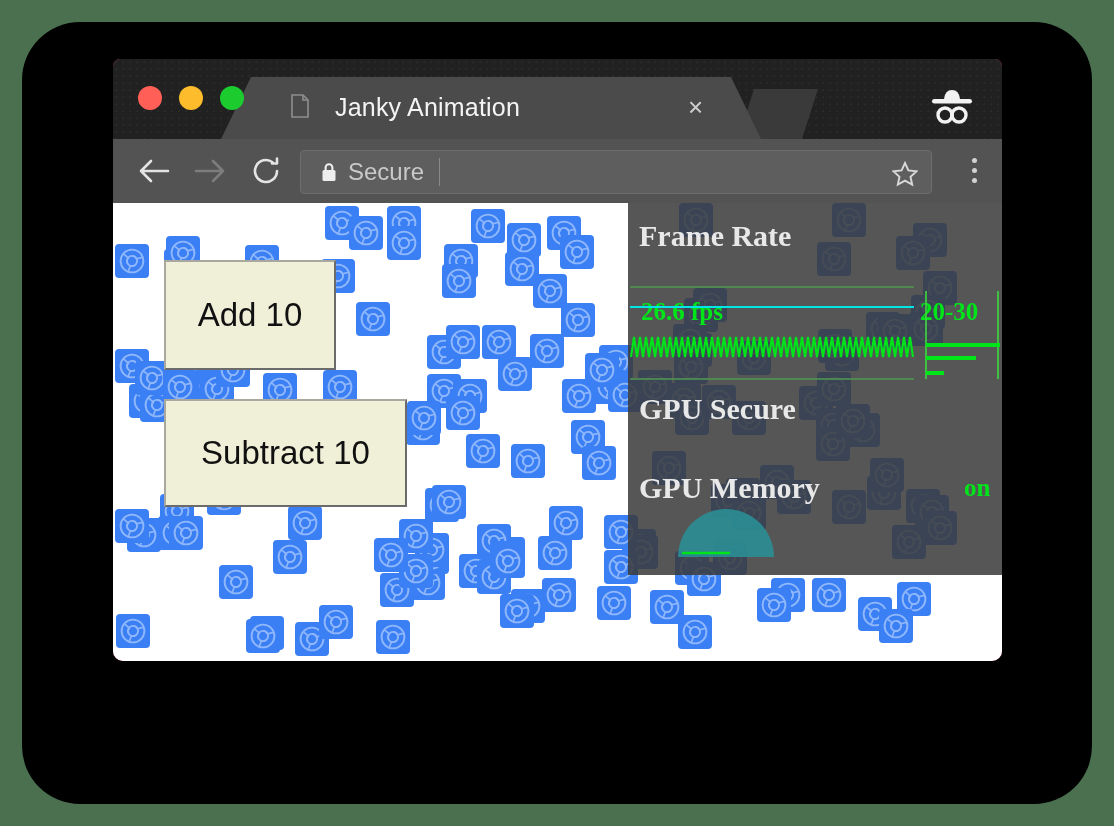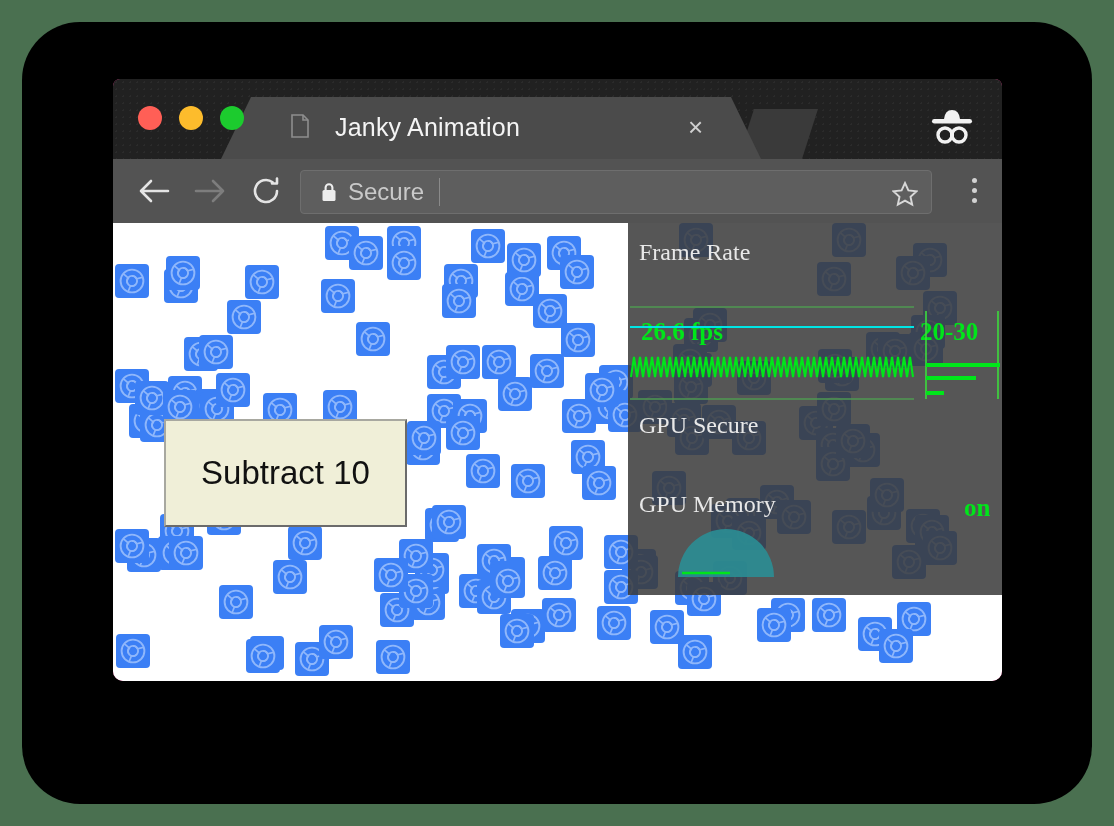--- a/index.html
+++ b/index.html
@@ -15,21 +15,21 @@
     position: absolute;
     left: 22px; top: 22px;
     width: 1070px; height: 782px;
     background: #000000;
     border-radius: 58px;
   }
 
   
   #browser-window {
     position: absolute;
-    left: 113px; top: 79px;
+    left: 113px; top: 59px;
     width: 889px; height: 602px;
     background: #ec4899;
     border-radius: 7px 7px 10px 10px;
     overflow: hidden;
   }
 
   
   #tab-strip {
     position: relative;
     height: 80px;
@@ -184,22 +184,22 @@
     left: 515px; top: 0;
     width: 374px; height: 372px;
     background: rgba(58,58,58,.86);
     z-index: 6;
     font-family: "Liberation Serif", serif;
     overflow: hidden;
   }
   .hud-title {
     position: absolute;
     color: #e8e8e8;
-    font-size: 24px;
-    font-weight: normal;
+    font-size: 30px;
+    font-weight: bold;
     font-family: "Liberation Serif", serif;
   }
   .hud-val {
     position: absolute;
     font-size: 25px;
     font-weight: bold;
     font-family: "Liberation Serif", serif;
     white-space: nowrap;
     margin-top: 44px;
   }
@@ -1666,20 +1666,21 @@
           <svg width="26" height="26" viewBox="0 0 26 26">
             <circle cx="13" cy="13" r="11.4" fill="none" stroke="#8fb7fb" stroke-width="1.9"></circle>
             <circle cx="13" cy="13" r="5.1" fill="none" stroke="#8fb7fb" stroke-width="1.9"></circle>
             <path d="M13 7.9 A5.1 5.1 0 0 1 17.6 10.8 L24.2 9.2" fill="none" stroke="#8fb7fb" stroke-width="1.7"></path>
             <path d="M8.6 15.5 A5.1 5.1 0 0 1 9.4 10.0 L4.2 5.6" fill="none" stroke="#8fb7fb" stroke-width="1.7"></path>
             <path d="M16.2 16.8 A5.1 5.1 0 0 1 11.4 17.9 L8.9 24.2" fill="none" stroke="#8fb7fb" stroke-width="1.7"></path>
           </svg>
         </div>
       </div>
 
+    <button class="demo-btn" id="btn-add">Add 10</button>
     <button class="demo-btn" id="btn-subtract">Subtract 10</button>
 
     <div id="hud">
 
       <span class="hud-title" id="fps-title">Frame Rate</span>
       <span class="hud-val" id="fps-value">26.6 fps</span>
       <span class="hud-val" id="fps-range">20-30</span>
 
       <svg id="fps-graph" viewBox="0 0 374 96" preserveAspectRatio="none">
 

